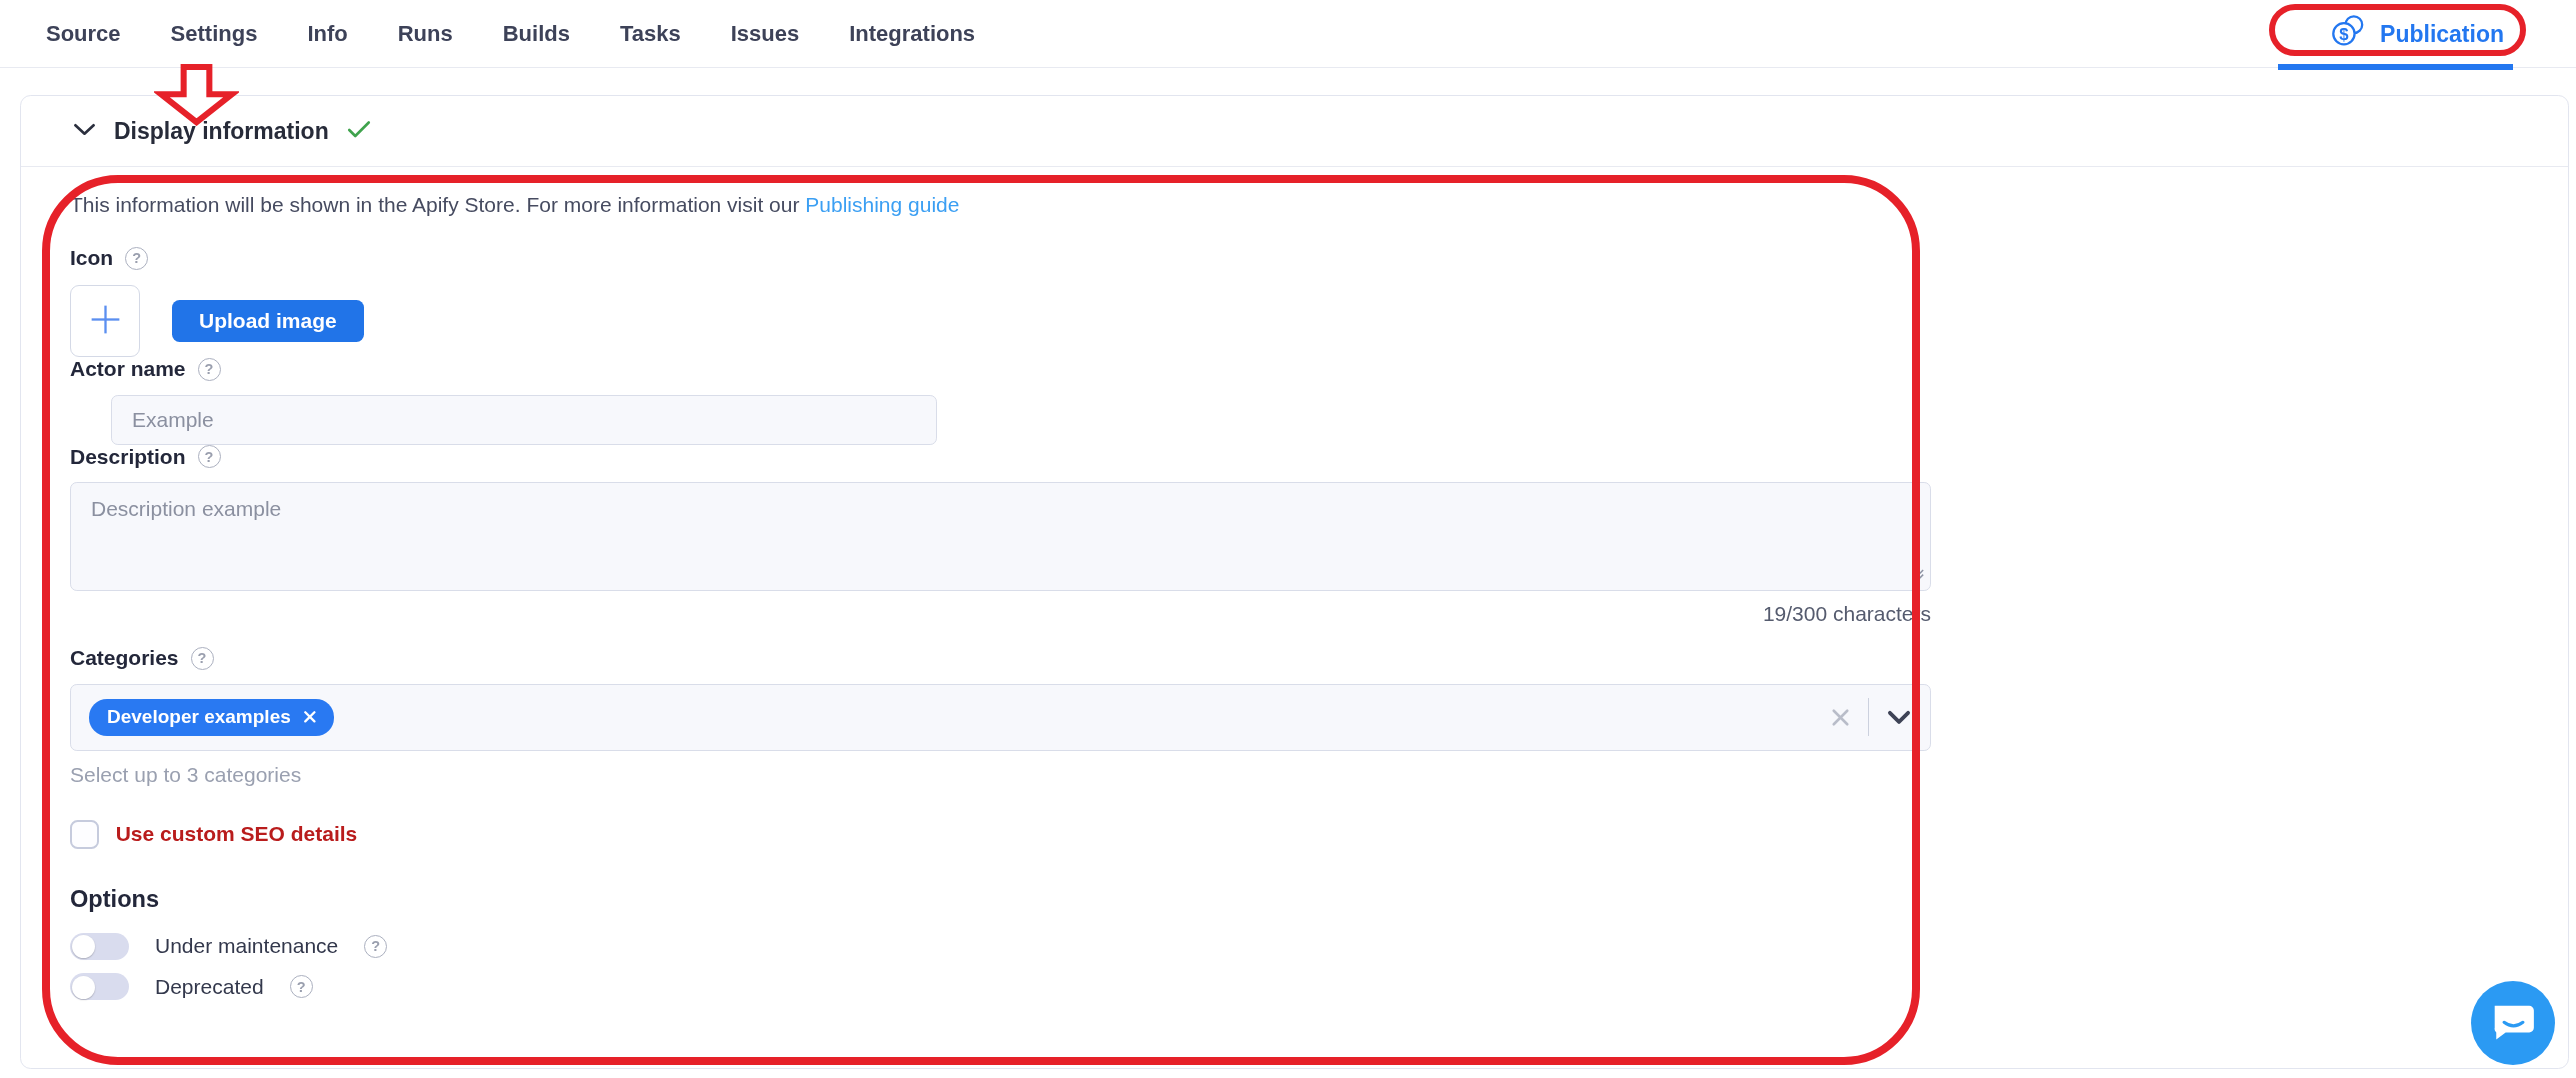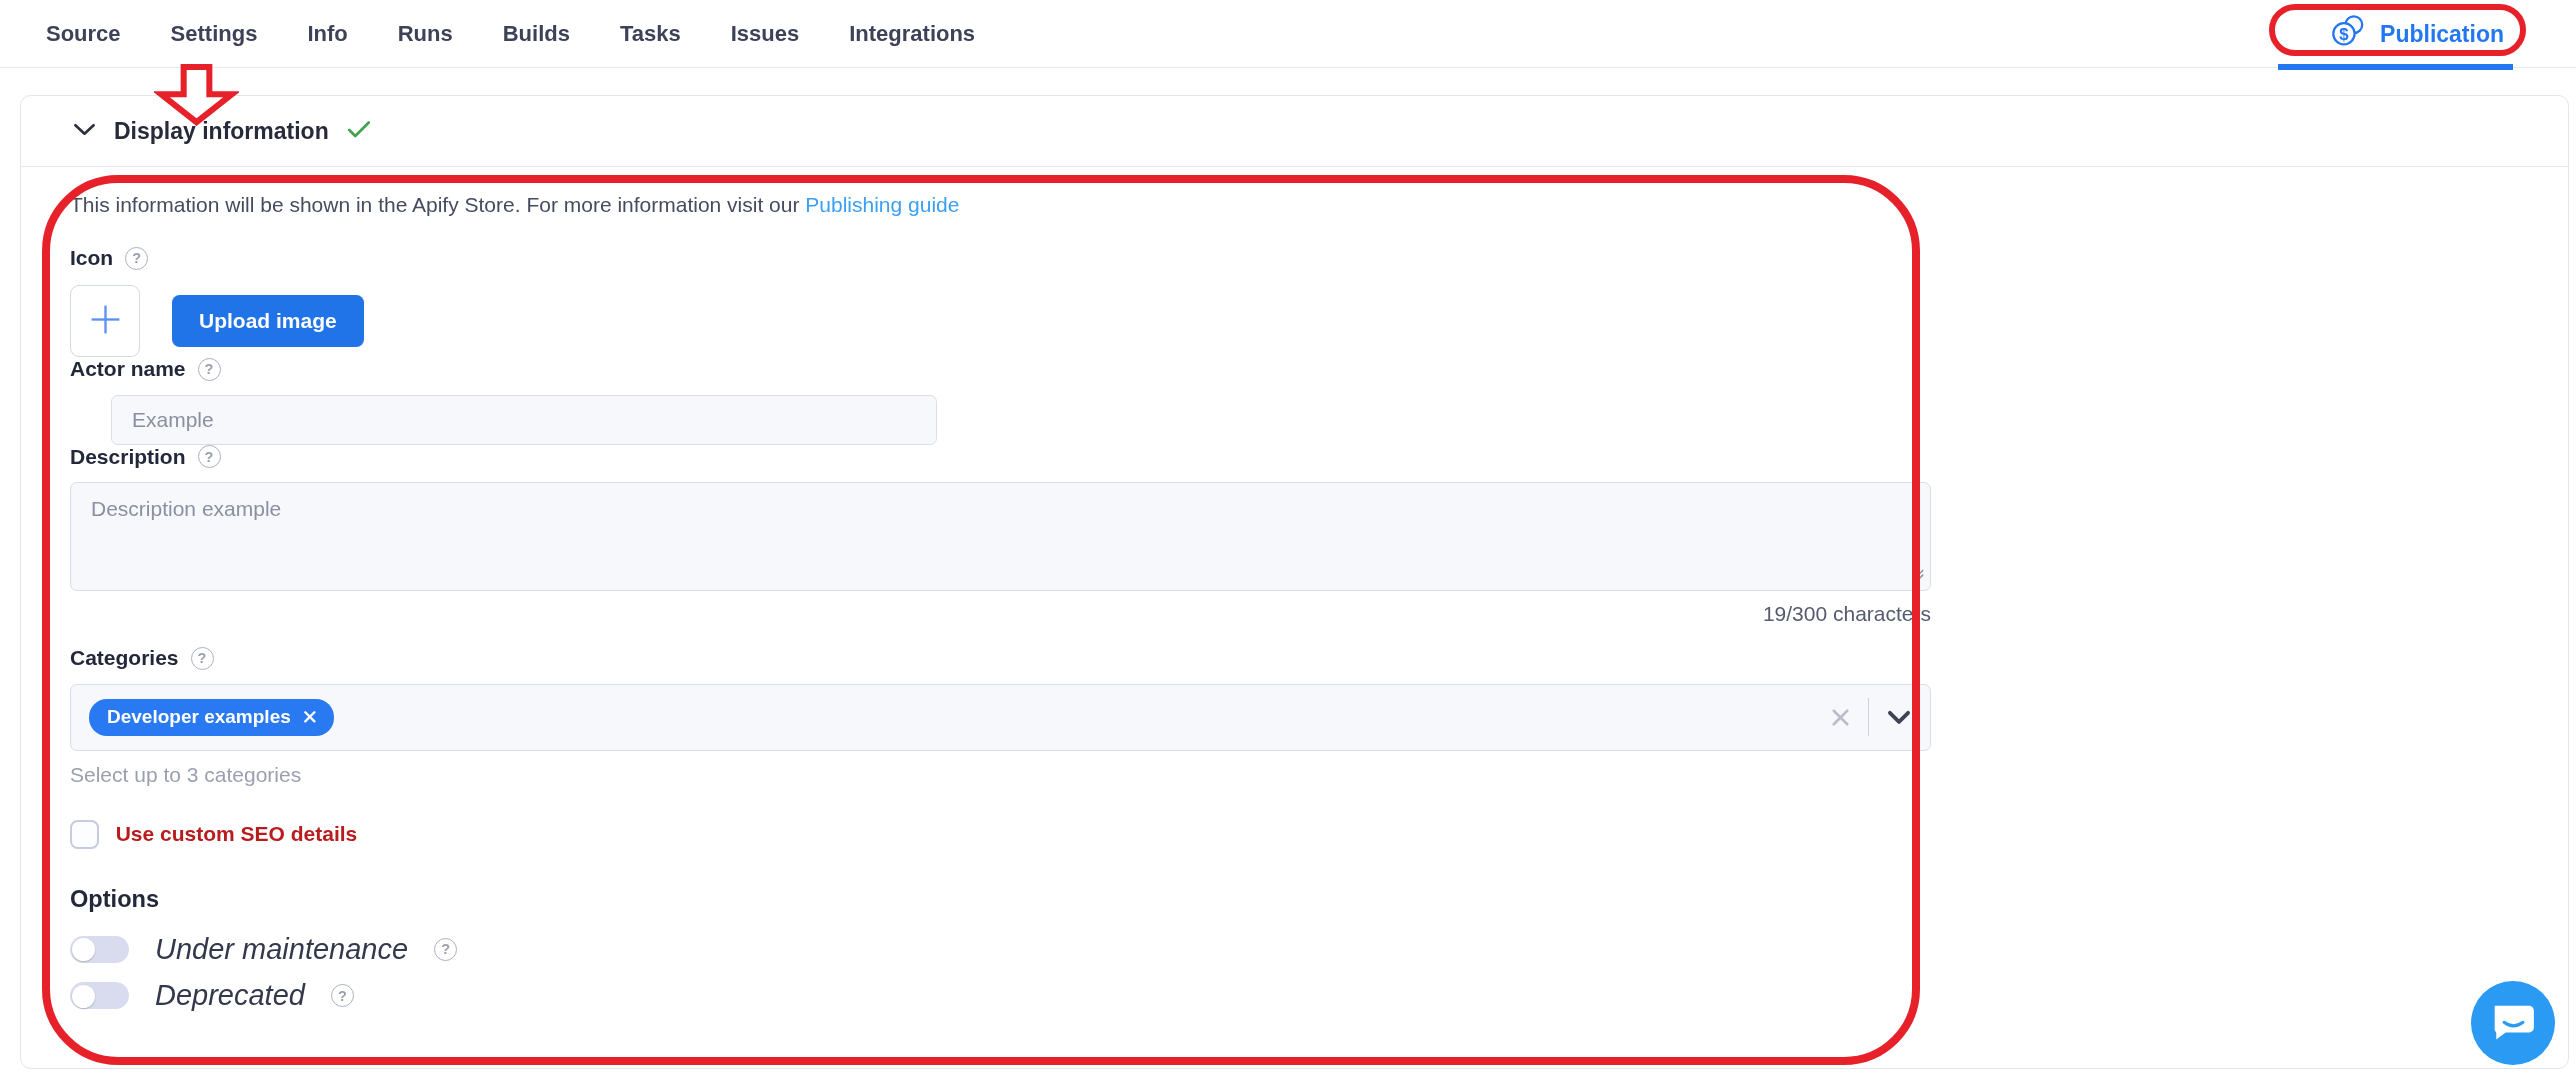--- a/index.html
+++ b/index.html
@@ -29,21 +29,21 @@
     color:#23273a; }
   .help { width:23px; height:23px; border:1.5px solid #abb0bf; border-radius:50%;
     display:inline-flex; align-items:center; justify-content:center; color:#9a9fae;
     font-size:14.5px; font-weight:700; cursor:pointer; flex:0 0 auto; }
   .help::before { content:"?"; }
 
   .icon-row { display:flex; align-items:center; margin-top:15px; }
   .icon-drop { width:70px; height:72px; border:1.5px solid #d4d9e6; border-radius:9px;
     display:flex; align-items:center; justify-content:center; cursor:pointer; background:#fff; }
   .btn-blue { background:#2174e8; color:#fff; border:none; border-radius:7.6px;
-    font-size:21px; font-weight:700; font-family:inherit; padding:0 27px; height:52px;
+    font-size:21px; font-weight:700; font-family:inherit; padding:0 27px; height:42px;
     margin-left:32px; cursor:pointer; }
 
   .text-input { width:826px; height:50px; background:#f7f8fc; border:1.5px solid #d9dde9;
     border-radius:6.8px; font-size:21px; font-family:inherit; color:#8b90a0; padding:0 20px;
     margin-top:13.7px; outline:none;margin-left:41px; }
   .textarea-wrap { position:relative; width:1861px; margin-top:13.7px; }
   .text-area { width:1861px; height:109px; background:#f7f8fc; border:1.5px solid #d9dde9;
     border-radius:6.8px; font-size:21px; font-family:inherit; color:#8b90a0; padding:13.7px 20px;
     resize:none; outline:none; display:block; }
   .resize-handle { position:absolute; right:6px; bottom:7.6px; }
@@ -62,21 +62,21 @@
   .check-row { display:flex; align-items:center; gap:16.7px; margin-top:33px; cursor:pointer; }
   .checkbox { width:29px; height:29px; border:2.3px solid #c6cbdd; border-radius:7.6px; background:#fdfdff; }
   .check-label { font-size:21px; font-weight:700; color:#b91c1c; }
 
   .options-heading { font-size:23.6px; font-weight:700; color:#23273a; margin-top:37px; }
   .toggle-row { display:flex; align-items:center; gap:26px; margin-top:20px; }
   .toggle-row + .toggle-row { margin-top:13.7px; }
   .toggle { width:59px; height:27px; border-radius:13.7px; background:#d9dcee; position:relative; cursor:pointer; flex:0 0 auto; }
   .toggle .knob { position:absolute; left:2.3px; top:2.3px; width:23px; height:23px; border-radius:50%;
     background:#fff; box-shadow:0 0.8px 1.5px rgba(0,0,0,.25); }
-  .toggle-label { font-size:29px; color:#33384c;font-style:italic; }
+  .toggle-label { font-size:21px; color:#33384c; }
 
   
   .chat { position:absolute; right:21px; bottom:13px; width:84px; height:84px; border-radius:50%;
     background:#2b9af3; display:flex; align-items:center; justify-content:center; cursor:pointer; z-index:30; }
 
   
   .ann { position:absolute; pointer-events:none; z-index:20; }
   .ann-oval { left:2269px; top:3.8px; width:257px; height:52px; border:6px solid #e62129; border-radius:33px; }
   .ann-box { left:42px; top:175px; width:1878px; height:890px; border:8.4px solid #e62129; border-radius:76px; }
   .ann-arrow { left:154px; top:64px; }

